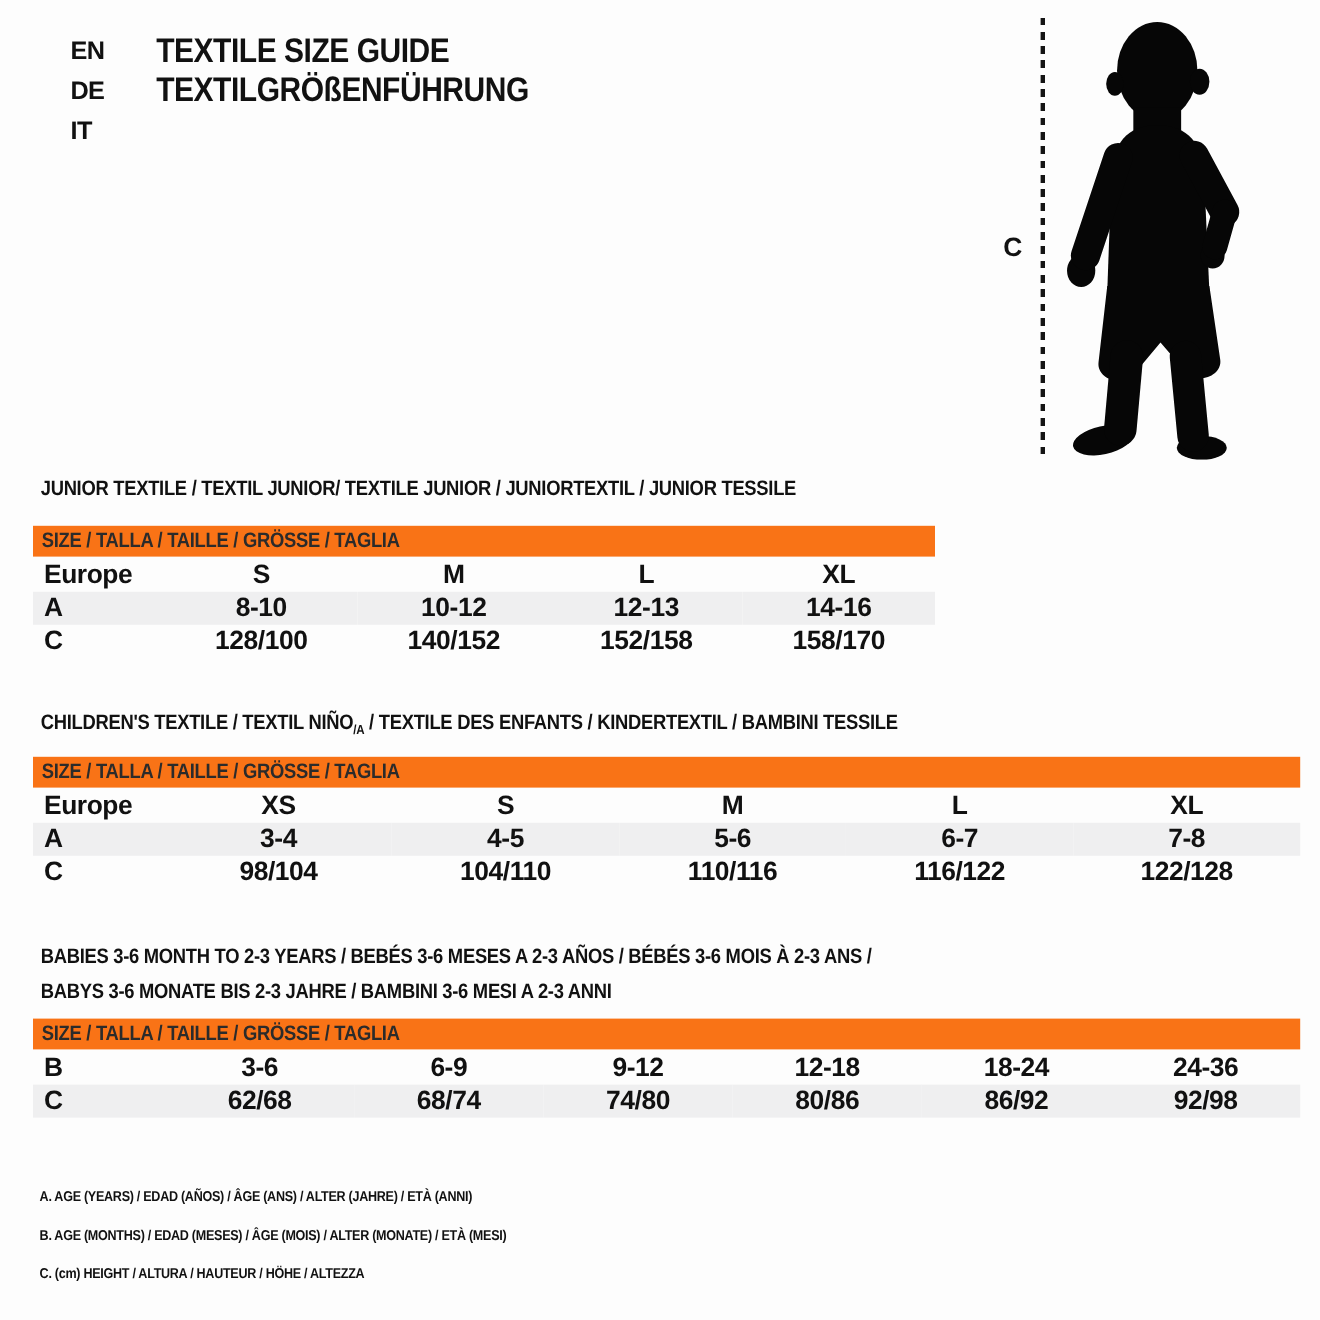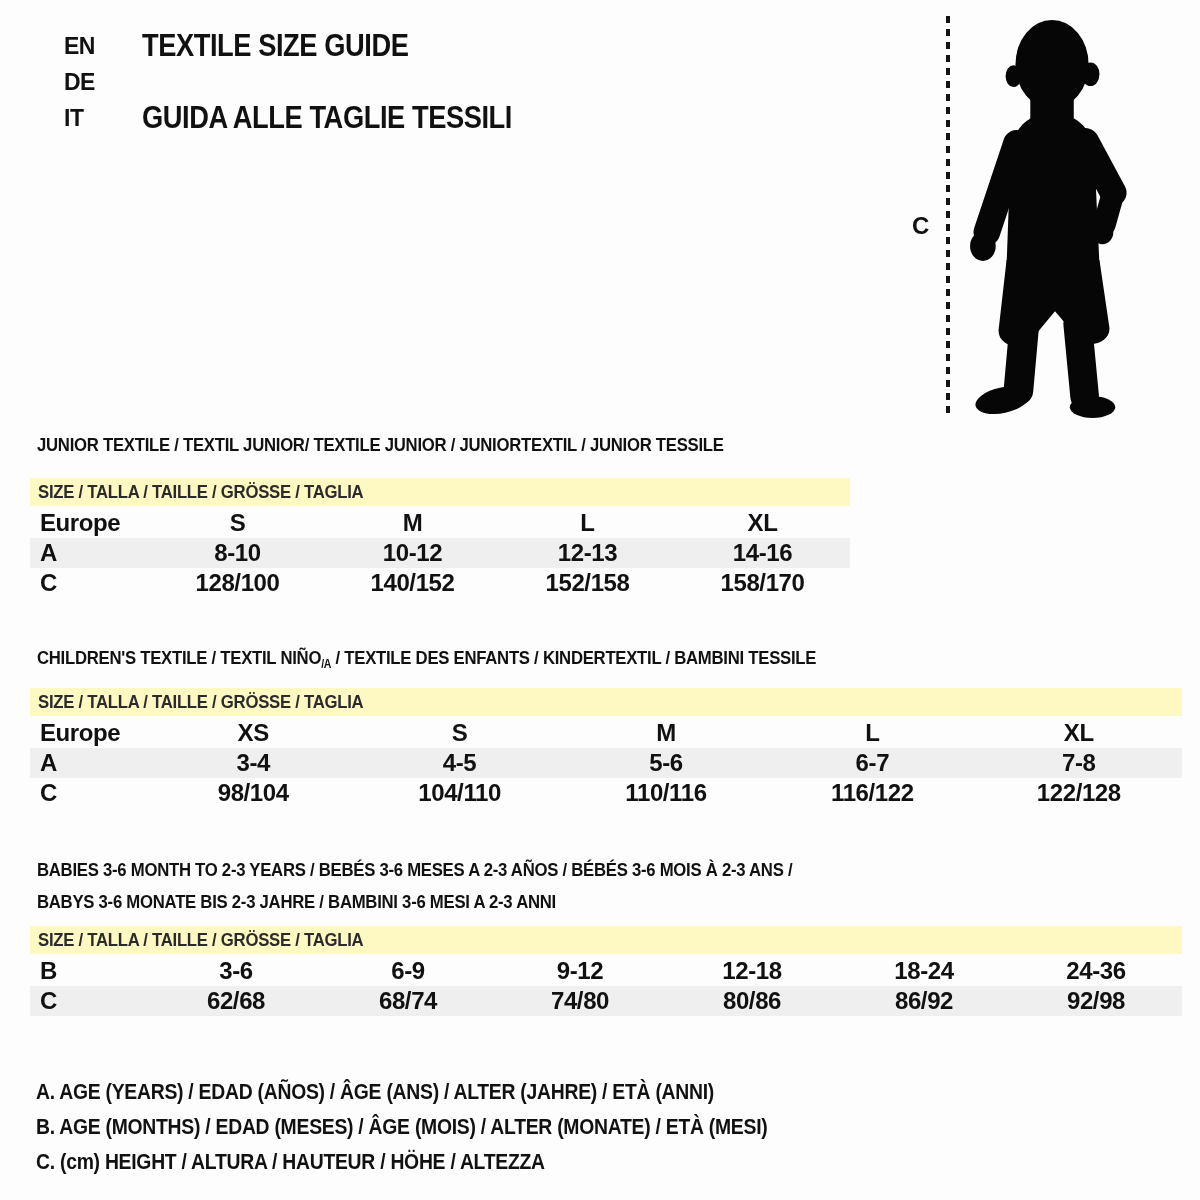--- a/index.html
+++ b/index.html
@@ -30,21 +30,21 @@
 
   
   .sec-title{margin:4px;font-size:19px;font-weight:700;letter-spacing:-0.3px;left:33px;}
   .t-junior{top:430px;}
   .t-children{top:643px;}
   .t-babies{top:850px;line-height:32px;}
   .sub-sm{font-size:12px;vertical-align:-4px;font-weight:700;}
 
   
   .size-band{
-    left:30px;height:28px;background:#fef9c3;
+    left:30px;height:28px;background:#f97316;
     display:flex;align-items:center;padding-left:8px;box-sizing:border-box;
     font-size:19px;font-weight:700;color:#2b2b2b;letter-spacing:-0.3px;
   }
   .b-junior{top:478px;width:820px;}
   .b-children{top:688px;width:1152px;}
   .b-babies{top:926px;width:1152px;}
 
   
   table.size-table{border-collapse:collapse;table-layout:fixed;left:30px;}
   table.size-table td{
@@ -56,36 +56,36 @@
   .tbl-junior{top:508px;width:820px;}
   .tbl-children{top:718px;width:1152px;}
   .tbl-babies{top:956px;width:1152px;}
   col.c-label{width:120px;}
   .tbl-junior col.c-data{width:175px;}
   .tbl-children col.c-data{width:206.4px;}
   .tbl-babies col.c-data{width:172px;}
 
   
   .legend{left:36px;top:1070px;}
-  .legend-line{height:35px;display:flex;align-items:flex-end;font-size:22px;font-weight:700;letter-spacing:-0.3px;}
+  .legend-line{height:35px;display:flex;align-items:center;font-size:13px;font-weight:700;letter-spacing:-0.3px;}
 </style>
 </head>
 <body>
 
 <div class="abs lang-header">
   <div class="lang-row">
     <span class="lang-code">EN</span>
     <span class="lang-title"><span class="cond">TEXTILE SIZE GUIDE</span></span>
   </div>
   <div class="lang-row">
     <span class="lang-code">DE</span>
+    <span class="lang-title"><span class="cond">TEXTILGRÖßENFÜHRUNG</span></span>
   </div>
   <div class="lang-row">
     <span class="lang-code">IT</span>
-    <span class="lang-title"><span class="cond">GUIDA ALLE TAGLIE TESSILI</span></span>
   </div>
 </div>
 
 <span class="abs measure-c">C</span>
 <div class="abs dotted-line"></div>
 <svg class="abs toddler" width="185" height="405" viewBox="0 0 185 410" aria-hidden="true">
   <g fill="#060606" stroke="none">
     <ellipse cx="90" cy="52" rx="37" ry="45"></ellipse>
     <ellipse cx="51" cy="64" rx="8" ry="11"></ellipse>
     <ellipse cx="129" cy="62" rx="9" ry="12"></ellipse>

